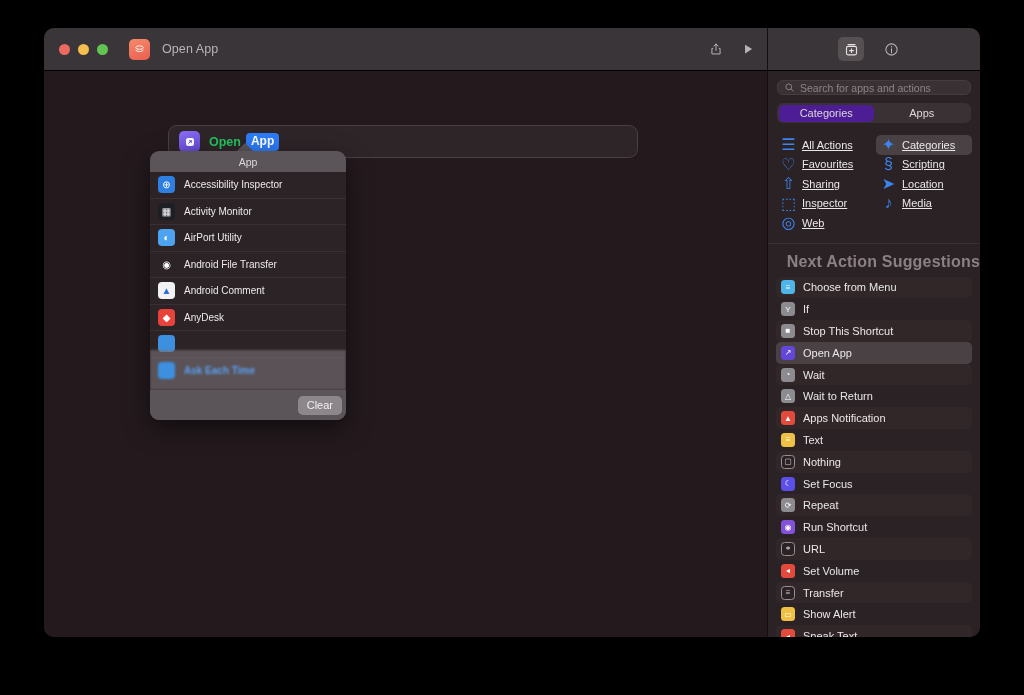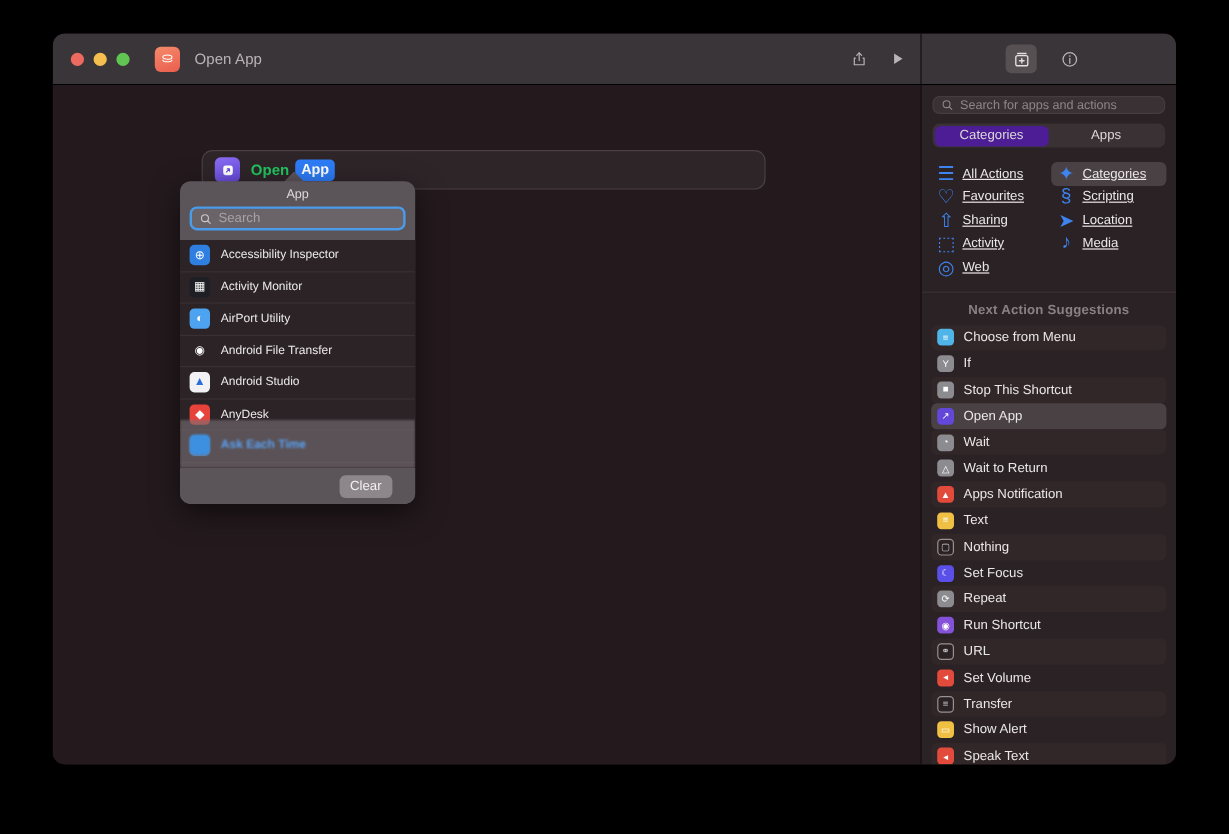--- a/index.html
+++ b/index.html
@@ -201,21 +201,21 @@
   }
   #pop-fade .app-row-label { color: #5aa0f0; font-weight: bold; }
 
   #pop-footer {
     height: 30px;
     flex: 0 0 30px;
     background: #5b5459;
     display: flex;
     align-items: center;
     justify-content: flex-end;
-    padding-right: 19px;
+    padding-right: 4px;
     text-align: center;
   }
   #clear-btn {
     background: #8d878b;
     color: #f2f0f1;
     font-size: 11px;
     border-radius: 5px;
     padding: 3px 9px 4px;
     cursor: default;
   }
@@ -276,24 +276,24 @@
   }
   .cat.sel { background: #4a4145; }
   .cat-label { font-size: 11px; color: #eae7e8; text-decoration: underline; }
   .cat-ico {
     width: 13px; flex: 0 0 13px;
     display: flex; align-items: center; justify-content: center;
     color: #3d84f0;
   }
 
   #sb-section-title {
-    font-size: 11px;
+    font-size: 16px;
     color: #8b8184;
     font-weight: bold;
-    text-align: center;
+    text-align: right;
     padding: 9px 0 6px;
     letter-spacing: .2px;
   }
 
   #sb-list {
     flex: 1;
     overflow: hidden;
     padding: 0 8px;
   }
   .act-row {
@@ -379,49 +379,40 @@
           </svg>
         </div>
         <div id="action-verb">Open</div>
         <div id="action-token">App</div>
       </div>
 
       <div id="popover">
         <div id="pop-arrow"></div>
         <div id="pop-body">
           <div id="pop-title">App</div>
-          <div id="pop-search-wrap">
-            <div id="pop-search">
-              <svg width="11" height="11" viewBox="0 0 24 24">
-                <circle cx="10.5" cy="10.5" r="6.3" fill="none" stroke="#cfc9cc" stroke-width="2"></circle>
-                <path d="M15.2 15.2L20 20" stroke="#cfc9cc" stroke-width="2" stroke-linecap="round"></path>
-              </svg>
-              <span id="pop-search-text">Search</span>
-            </div>
-          </div>
           <div id="pop-list">
               <div class="app-row">
                 <div class="app-ico" style="background: rgb(47, 127, 224); color: rgb(255, 255, 255);">⊕</div>
                 <span class="app-row-label">Accessibility Inspector</span>
               </div>
               <div class="app-row">
                 <div class="app-ico" style="background: rgb(29, 31, 36); color: rgb(255, 255, 255);">▦</div>
                 <span class="app-row-label">Activity Monitor</span>
               </div>
               <div class="app-row">
                 <div class="app-ico" style="background: rgb(77, 163, 239); color: rgb(255, 255, 255);">◐</div>
                 <span class="app-row-label">AirPort Utility</span>
               </div>
               <div class="app-row">
                 <div class="app-ico" style="background: rgb(44, 35, 38); color: rgb(255, 255, 255);">◉</div>
                 <span class="app-row-label">Android File Transfer</span>
               </div>
               <div class="app-row">
                 <div class="app-ico" style="background: rgb(242, 242, 244); color: rgb(43, 111, 216);">▲</div>
-                <span class="app-row-label">Android Studio</span>
+                <span class="app-row-label">Android Comment</span>
               </div>
               <div class="app-row">
                 <div class="app-ico" style="background: rgb(232, 67, 59); color: rgb(255, 255, 255);">◆</div>
                 <span class="app-row-label">AnyDesk</span>
               </div>
               <div class="app-row">
                 <div class="app-ico" style="background: rgb(61, 143, 224);"></div>
               </div>
               <div id="pop-fade">
                 <div class="app-ico" style="background: rgb(61, 143, 224);"></div>
@@ -471,21 +462,21 @@
           <div class="cat">
             <span class="cat-ico">⇧</span>
             <span class="cat-label">Sharing</span>
           </div>
           <div class="cat">
             <span class="cat-ico">➤</span>
             <span class="cat-label">Location</span>
           </div>
           <div class="cat">
             <span class="cat-ico">⬚</span>
-            <span class="cat-label">Activity</span>
+            <span class="cat-label">Inspector</span>
           </div>
           <div class="cat">
             <span class="cat-ico">♪</span>
             <span class="cat-label">Media</span>
           </div>
           <div class="cat">
             <span class="cat-ico">◎</span>
             <span class="cat-label">Web</span>
           </div>
         </div>

